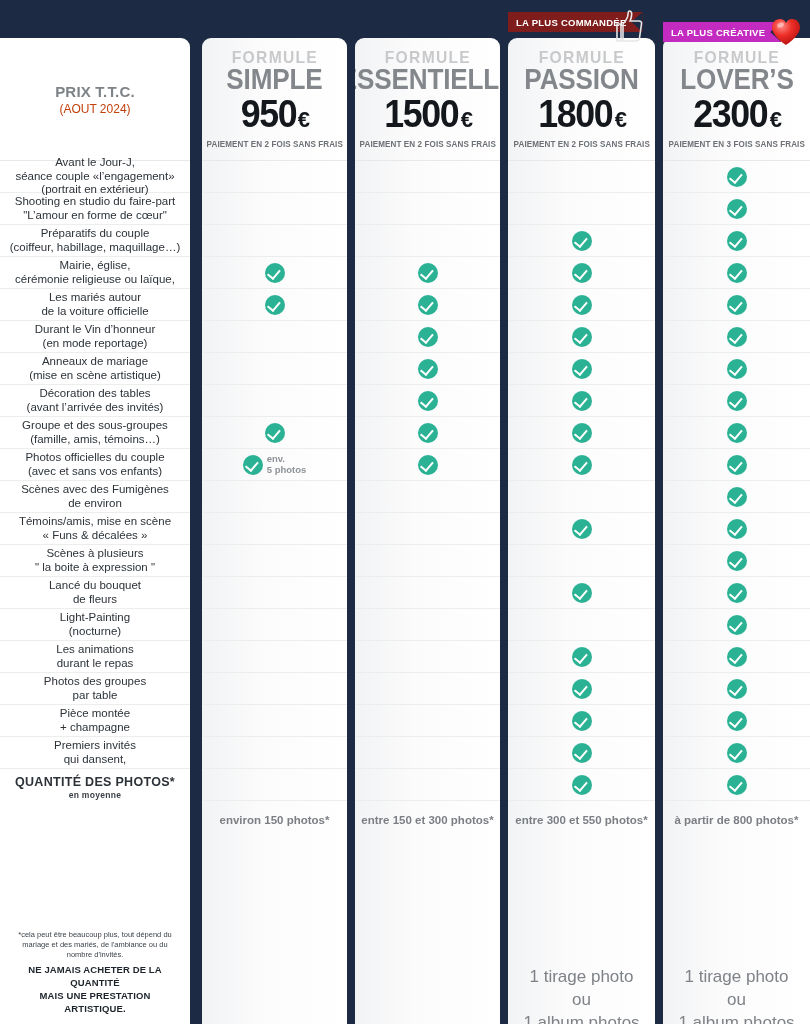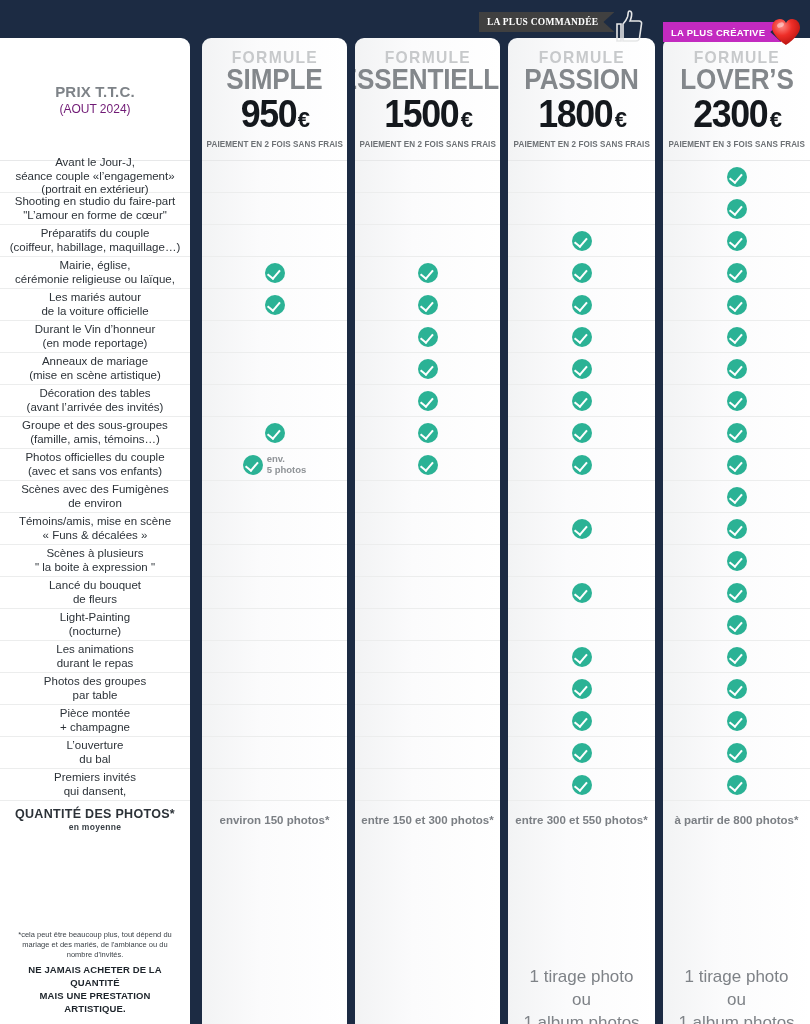--- a/index.html
+++ b/index.html
@@ -65,39 +65,39 @@
 
   
   .lbl-hdr {
     position: absolute; top: 0; left: 0; right: 0; height: 122px;
     display: flex; flex-direction: column;
     align-items: center; justify-content: center;
   }
   .lbl-hdr .t1 {
     font-size: 15px; font-weight: bold; color: #7e8388; letter-spacing: 0.2px;
   }
-  .lbl-hdr .t2 { font-size: 12px; color: #701a75; margin-top: 2px; }
+  .lbl-hdr .t2 { font-size: 12px; color: #c2410c; margin-top: 2px; }
 
   
   .badge {
     position: absolute; height: 20px;
     display: flex; align-items: center;
     padding: 0 16px 0 8px;
     font-size: 9.5px; font-weight: bold; color: #fff;
     letter-spacing: 0.25px; white-space: nowrap;
     z-index: 20;
     clip-path: polygon(0 0, 100% 0, 100% 100%, 0 100%, 0 100%);
   }
   .badge::after {
     content: ""; position: absolute; right: 0; top: 0;
     width: 11px; height: 20px;
     background: #1c2b43;
     clip-path: polygon(100% 0, 0 50%, 100% 100%);
   }
-  .badge.green  { left: 479px; top: 12px; background: #404040; font-family: Liberation Serif, serif; }
+  .badge.green  { left: 508px; top: 12px; background: #7f1d1d; }
   .badge.purple { left: 663px; top: 22px; background: #c32ac0; }
 
   .thumb-icon {
     position: absolute; left: 612px; top: 8px;
     width: 34px; height: 36px; z-index: 21;
   }
   .heart-icon {
     position: absolute; left: 770px; top: 17px;
     width: 32px; height: 30px; z-index: 21;
   }
@@ -247,23 +247,20 @@
         <div class="row" style="height: 32px;">
           <div class="lbl-txt"><span>Les animations</span><br><span>durant le repas</span></div>
         </div>
         <div class="row" style="height: 32px;">
           <div class="lbl-txt"><span>Photos des groupes</span><br><span>par table</span></div>
         </div>
         <div class="row" style="height: 32px;">
           <div class="lbl-txt"><span>Pièce montée</span><br><span>+ champagne</span></div>
         </div>
         <div class="row" style="height: 32px;">
-          <div class="lbl-txt"><span>L’ouverture</span><br><span>du bal</span></div>
-        </div>
-        <div class="row" style="height: 32px;">
           <div class="lbl-txt"><span>Premiers invités</span><br><span>qui dansent,</span></div>
         </div>
         <div class="row" style="height: 38px;">
           <div class="lbl-txt strong"><span>QUANTITÉ DES PHOTOS*</span><span class="sub">en moyenne</span></div>
         </div>
       </div>
     <div class="bottom-note">
       <div class="fine">*cela peut être beaucoup plus, tout dépend du mariage et des mariés, de l'ambiance ou du nombre d'invités.</div>
       <div class="warn">
         <span>NE JAMAIS ACHETER DE LA QUANTITÉ</span><br>

